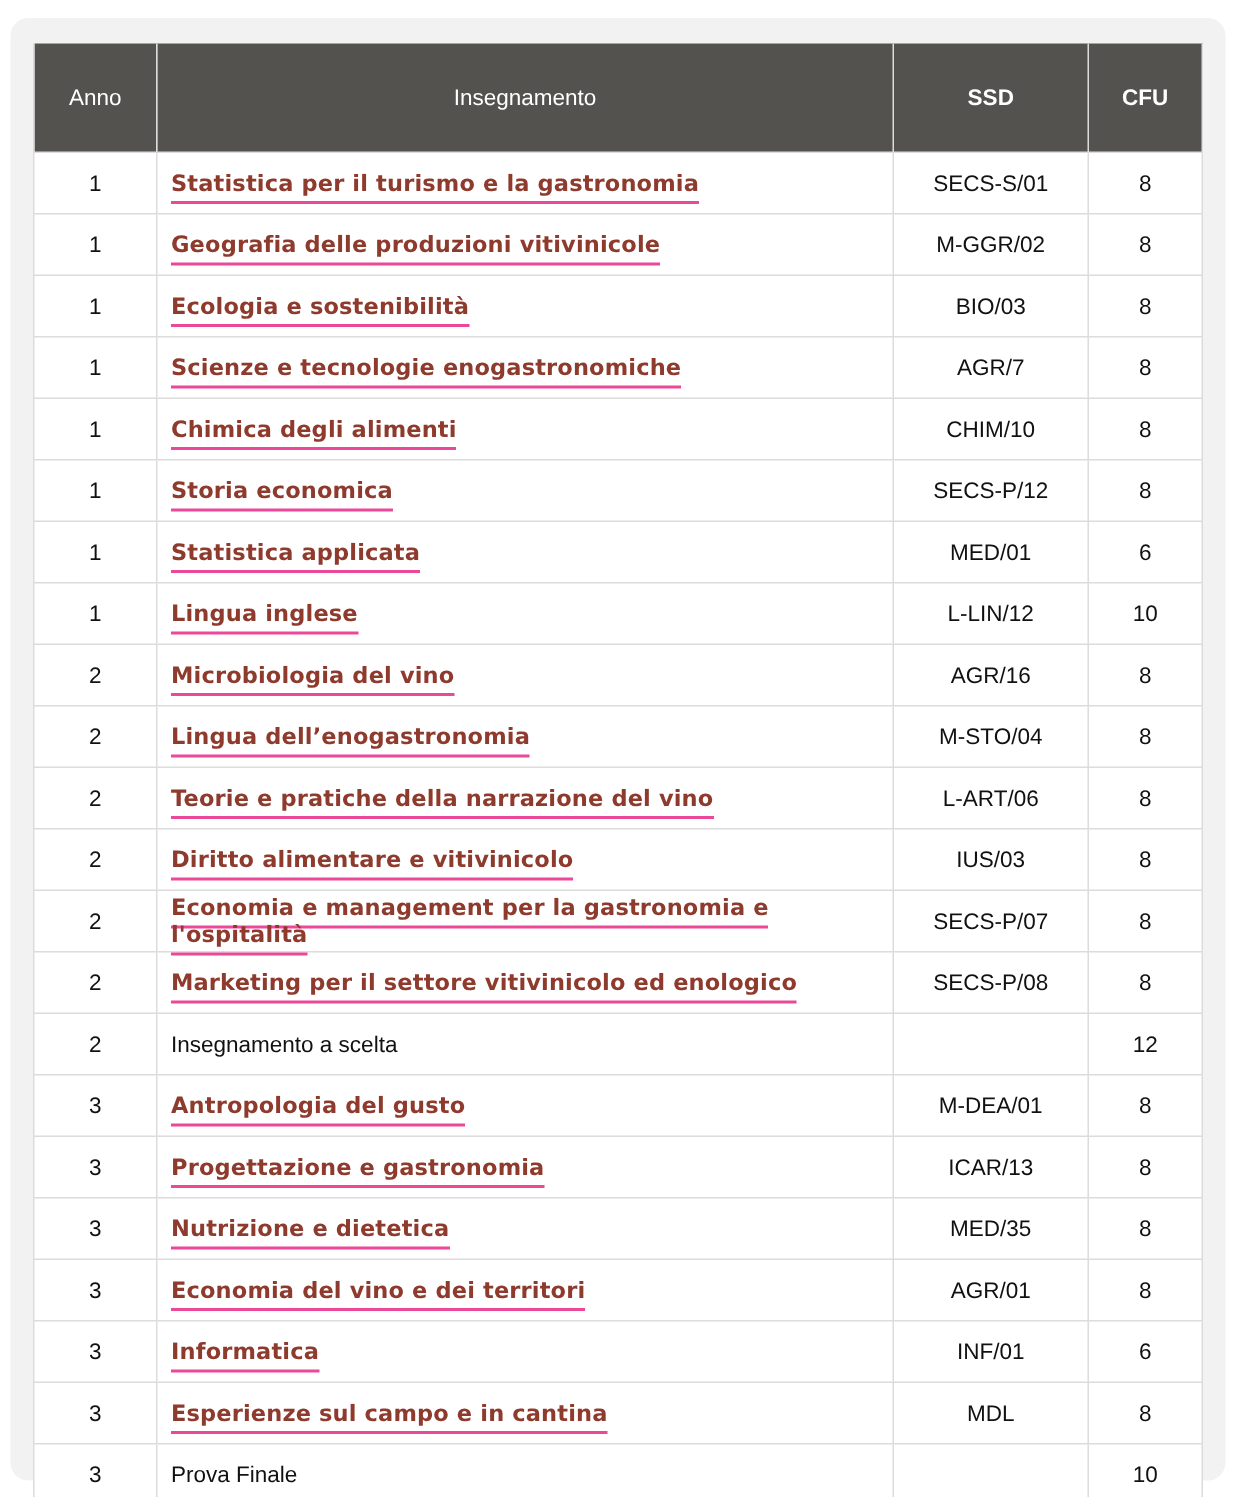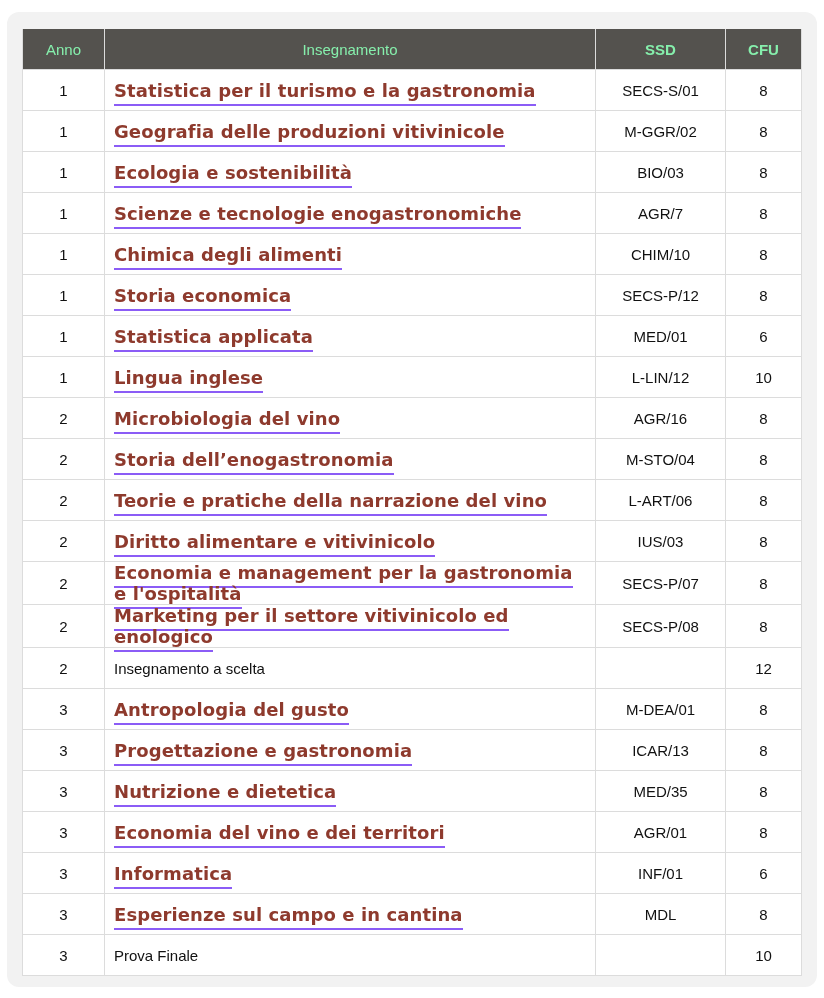--- a/index.html
+++ b/index.html
@@ -6,33 +6,33 @@
   body { width: 824px; height: 998px; position: relative; font-family: "Liberation Sans", sans-serif; }
   .card {
     position: absolute; left: 7px; top: 12px; width: 810px; height: 975px;
     background: #f2f2f2; border-radius: 12px;
   }
   table {
     position: absolute; left: 15px; top: 17px; width: 780px;
     border-collapse: collapse; background: #ffffff; table-layout: fixed;
   }
   th {
-    background: #54524e; color: #86efac; font-weight: normal; font-size: 15px;
-    height: 40px; padding: 0 10px; border: 1px solid #dcdcdc; border-top: none;
+    background: #54524e; color: #ffffff; font-weight: normal; font-size: 15px;
+    height: 40px; padding: 16px 10px; border: 1px solid #dcdcdc; border-top: none;
   }
   th.insegnamento { text-align: center; }
   td {
     height: 40px; border: 1px solid #dcdcdc; font-size: 15px; color: #111;
     padding: 0 9px; text-align: center;
   }
   td.name { text-align: left; }
   a.course {
     color: #8e3a2d; font-weight: bold; text-decoration: none;
-    border-bottom: 2px solid #8b5cf6; padding-bottom: 3px;
-    font-family: "DejaVu Sans", sans-serif; font-size: 18px; letter-spacing: 0.1px;
+    border-bottom: 2px solid #ec4899; padding-bottom: 3px;
+    font-family: "DejaVu Sans", sans-serif; font-size: 15px; letter-spacing: 0.1px;
   }
   .col-anno { width: 61px; }
   .col-ssd { width: 109px; font-weight: bold; }
   .col-cfu { width: 55px; font-weight: bold; }
 </style>
 </head>
 <body>
 
 <div class="card">
   <table>
@@ -94,21 +94,21 @@
           <td>10</td>
         </tr>
         <tr>
           <td>2</td>
           <td class="name"><a class="course" href="#">Microbiologia del vino</a></td>
           <td>AGR/16</td>
           <td>8</td>
         </tr>
         <tr>
           <td>2</td>
-          <td class="name"><a class="course" href="#">Storia dell’enogastronomia</a></td>
+          <td class="name"><a class="course" href="#">Lingua dell’enogastronomia</a></td>
           <td>M-STO/04</td>
           <td>8</td>
         </tr>
         <tr>
           <td>2</td>
           <td class="name"><a class="course" href="#">Teorie e pratiche della narrazione del vino</a></td>
           <td>L-ART/06</td>
           <td>8</td>
         </tr>
         <tr>

